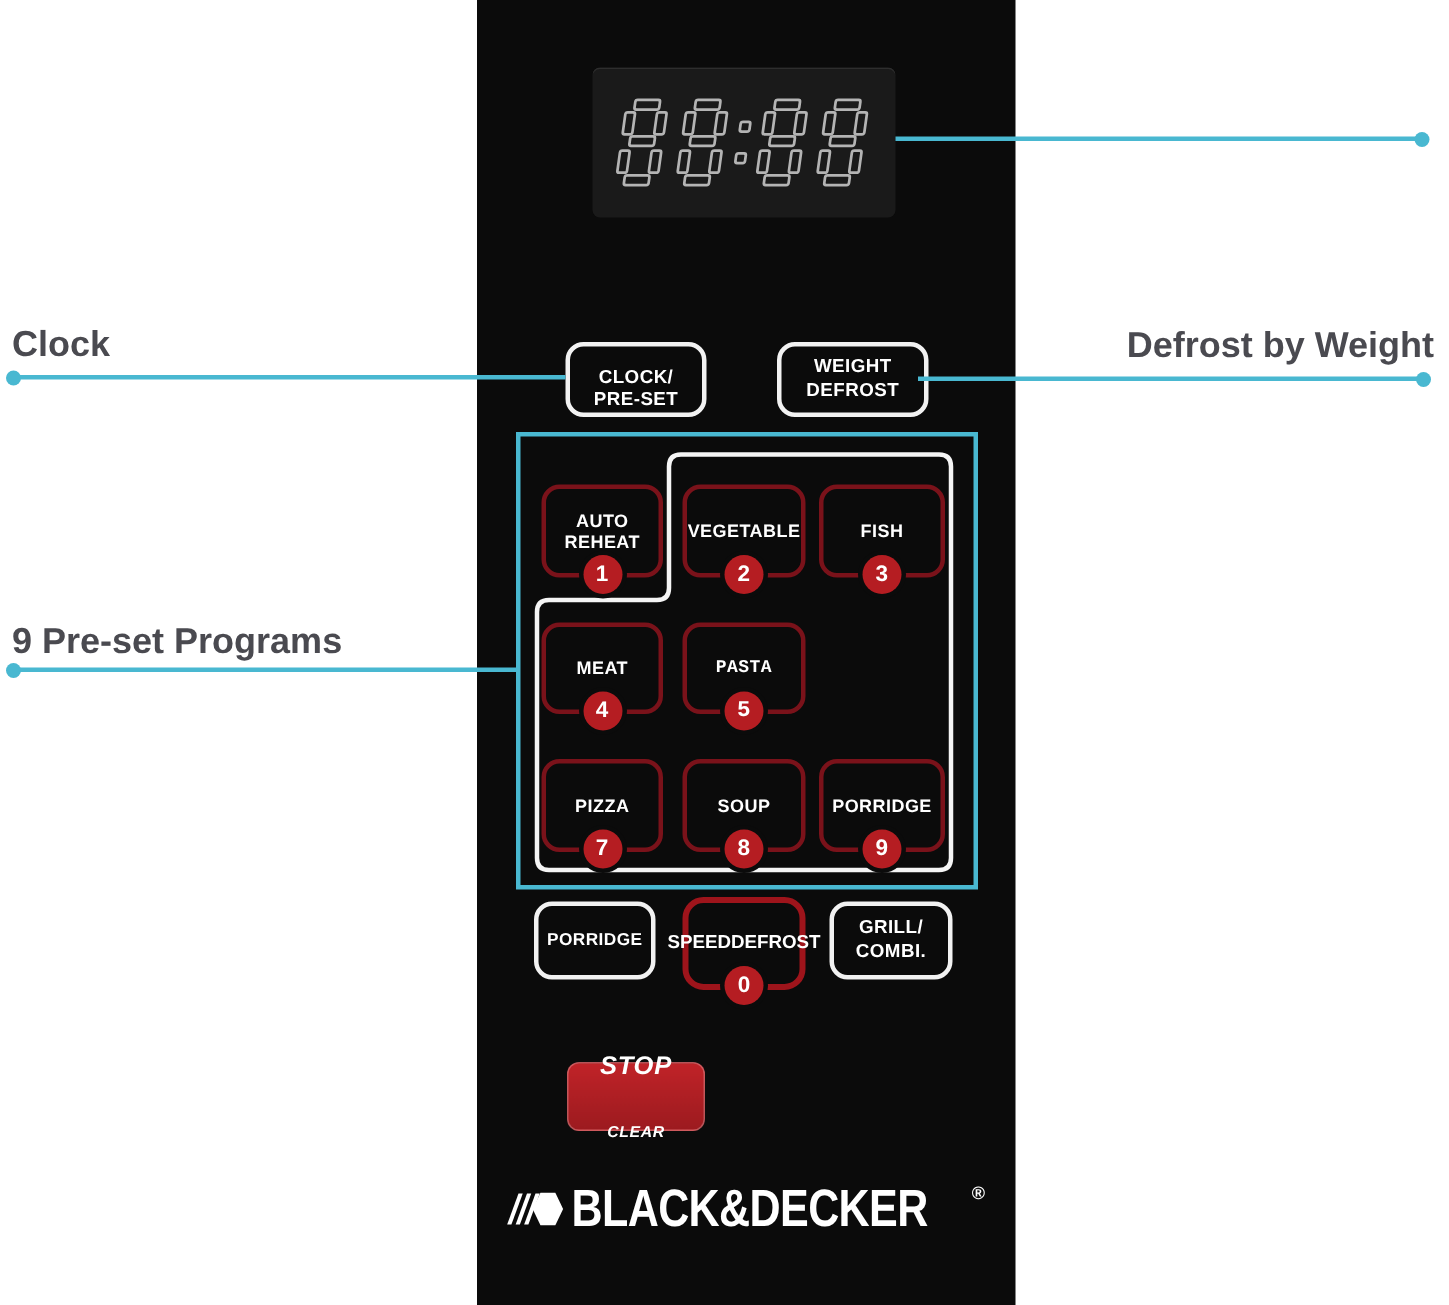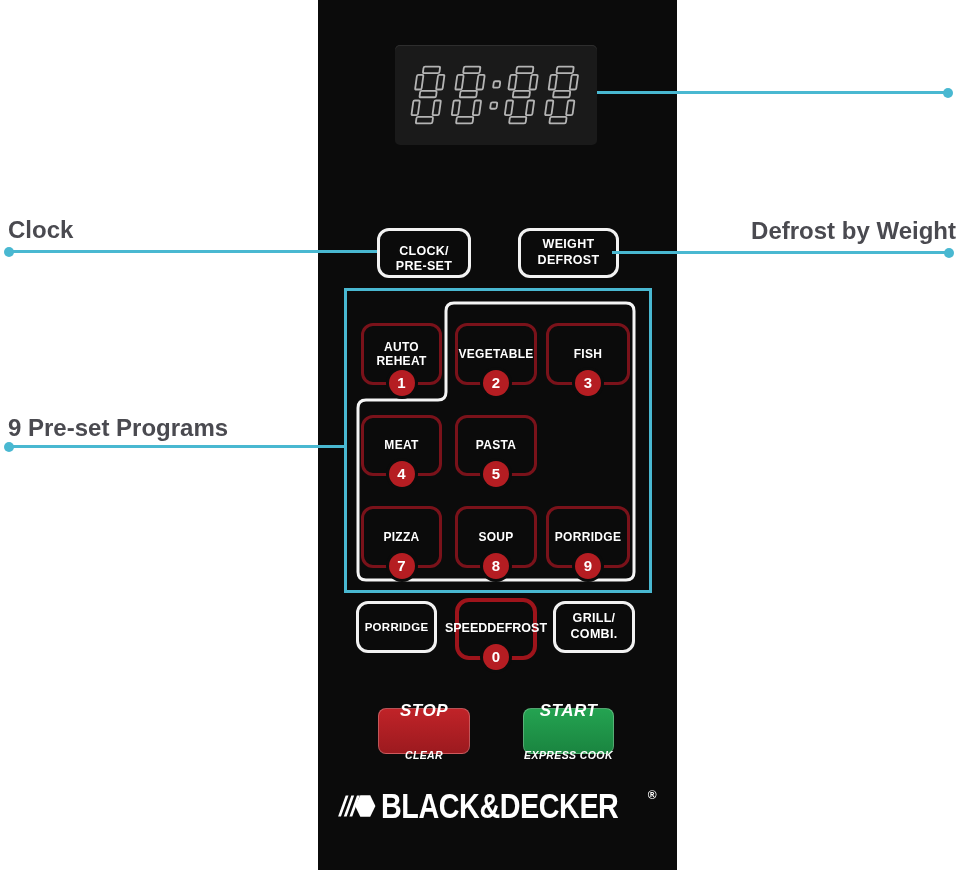--- a/index.html
+++ b/index.html
@@ -34,21 +34,21 @@
   .badge { position:absolute; bottom:-14px; left:50%; transform:translateX(-50%);
            width:26px; height:26px; border-radius:50%; background:#b51d22; color:#ffffff;
            font-size:15px; font-weight:bold; display:flex; align-items:center; justify-content:center;
            box-shadow:0 0 0 3px #0b0b0b; }
 
   
   .p1 { left:43px;  top:323px; width:81px; height:62px; }
   .p2 { left:137px; top:323px; width:82px; height:62px; }
   .p3 { left:228px; top:323px; width:84px; height:62px; }
   .p4 { left:43px;  top:415px; width:81px; height:61px; }
-  .p5 { left:137px; top:415px; width:82px; height:61px; }
+  .p5 { left:137px; top:415px; width:82px; height:61px;font-family:Liberation Mono, monospace; }
   .p6 { left:228px; top:415px; width:84px; height:61px; }
   .p7 { left:43px;  top:506px; width:81px; height:62px; }
   .p8 { left:137px; top:506px; width:82px; height:62px; }
   .p9 { left:228px; top:506px; width:84px; height:62px; }
 
   .btn-micro { left:38px;  top:601px; width:81px; height:52px; font-size:11.5px; }
   .btn-grill { left:235px; top:601px; width:82px; height:52px; }
   .btn-speed { left:137px; top:598px; width:82px; height:62px; border:4px solid #9e141b; border-radius:14px;
                color:#fff; font-weight:bold; font-size:12.5px; line-height:1.25; text-align:center;
                position:absolute; display:flex; flex-direction:row; align-items:center; justify-content:center; cursor:pointer; }
@@ -181,25 +181,20 @@
     <div class="pbtn btn-grill">
       <div>GRILL/</div>
       <div>COMBI.</div>
     </div>
 
     <div class="action btn-stop">
       <div class="big">STOP</div>
       <div class="rule"></div>
       <div class="small">CLEAR</div>
     </div>
-    <div class="action btn-start">
-      <div class="big">START</div>
-      <div class="rule"></div>
-      <div class="small">EXPRESS COOK</div>
-    </div>
 
     <div class="logo">
       <svg width="38" height="34" viewBox="0 0 40 36">
         <g fill="#ffffff">
           <polygon points="0,29 3,29 11,7 8,7"></polygon>
           <polygon points="6,29 9,29 17,7 14,7"></polygon>
           <polygon points="12,29 15,29 23,7 20,7"></polygon>
           <polygon points="18,18 23.5,6.5 34,6.5 39.5,18 34,29.5 23.5,29.5"></polygon>
         </g>
       </svg>

